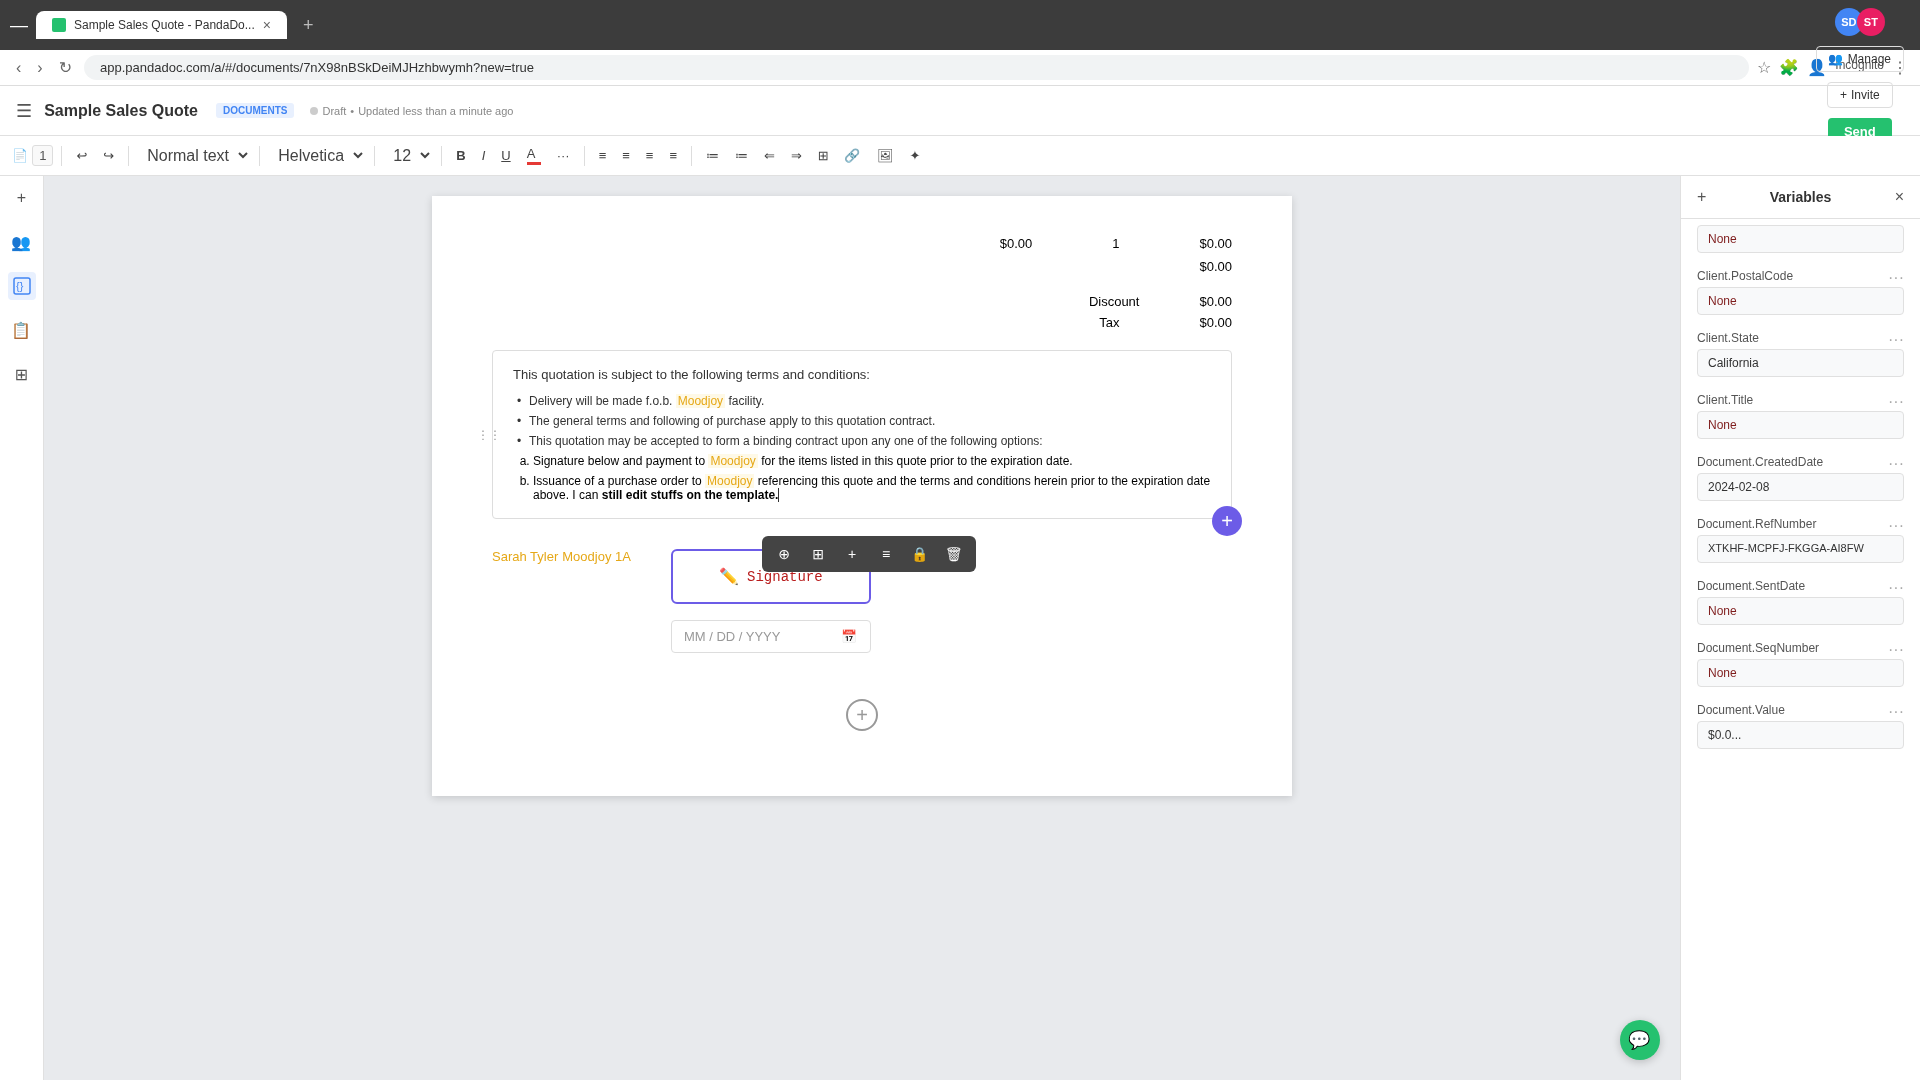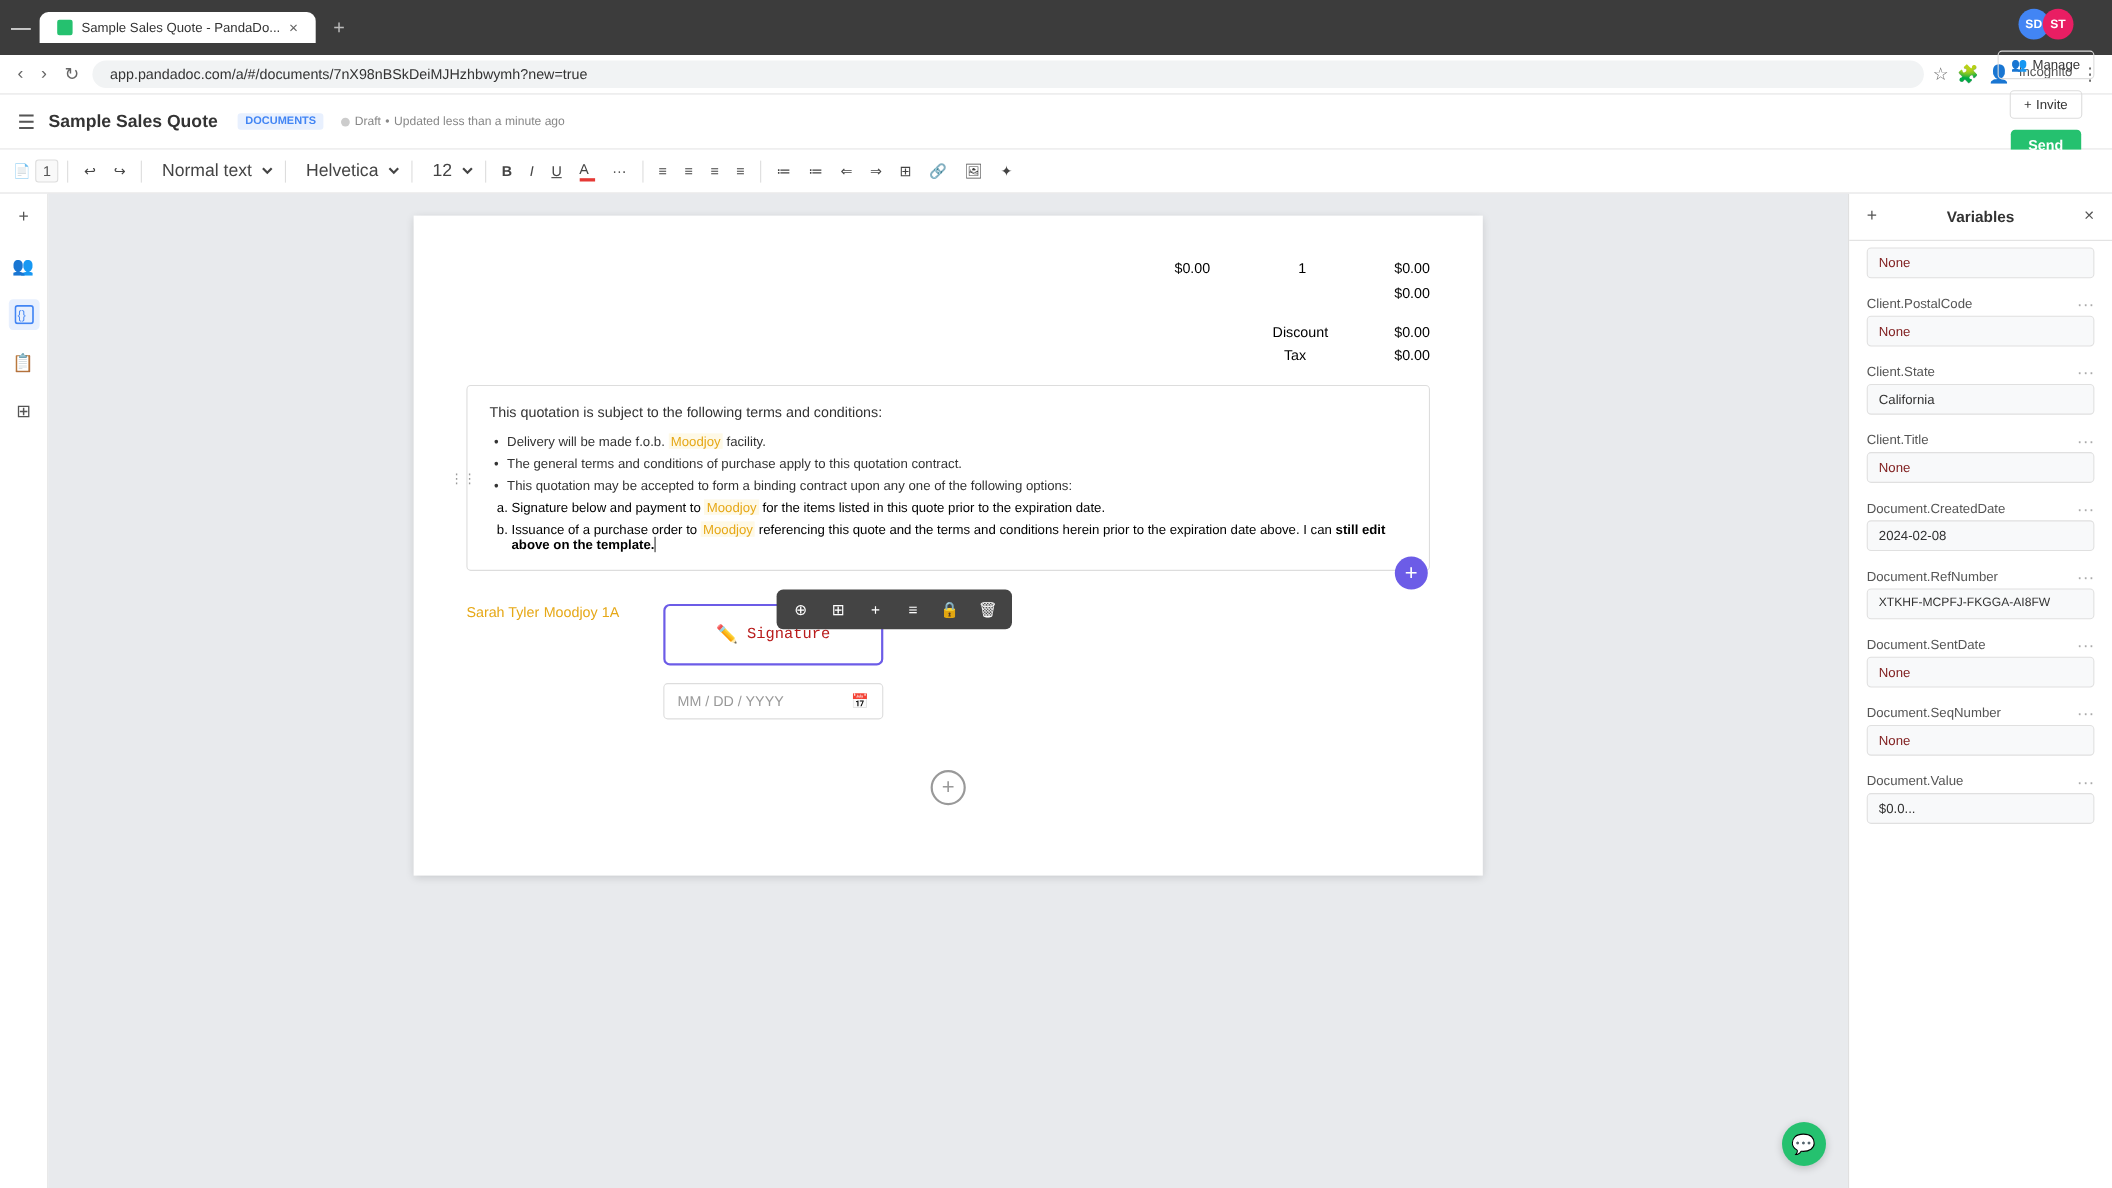--- a/index.html
+++ b/index.html
@@ -48,21 +48,21 @@
     
     .main-area { display: flex; flex: 1; overflow: hidden; }
 
     
     .left-sidebar { width: 44px; background: #fff; border-right: 1px solid #e0e0e0; display: flex; flex-direction: column; align-items: center; padding: 8px 0; gap: 16px; }
     .sidebar-icon { width: 28px; height: 28px; display: flex; align-items: center; justify-content: center; color: #555; font-size: 16px; cursor: pointer; border-radius: 4px; }
     .sidebar-icon.active { color: #4285f4; background: #e8f0fe; }
 
     
     .doc-area { flex: 1; overflow-y: auto; background: #e8eaed; display: flex; flex-direction: column; align-items: center; padding: 20px 0; }
-    .doc-page { background: #fff; width: 972px; min-height: 600px; box-shadow: 0 2px 8px rgba(0,0,0,0.15); padding: 40px 48px; position: relative; }
+    .doc-page { background: #fff; width: 860px; min-height: 600px; box-shadow: 0 2px 8px rgba(0,0,0,0.15); padding: 40px 60px; position: relative; }
 
     
     .float-toolbar { position: absolute; background: #444; border-radius: 6px; padding: 4px 8px; display: flex; gap: 6px; align-items: center; top: 340px; left: 330px; }
     .float-btn { width: 28px; height: 28px; display: flex; align-items: center; justify-content: center; color: #fff; font-size: 14px; cursor: pointer; border-radius: 4px; }
 
     
     .terms-section { border: 1px solid #ddd; border-radius: 4px; padding: 16px 20px; margin-bottom: 30px; position: relative; }
     .terms-drag { position: absolute; left: -16px; top: 50%; transform: translateY(-50%); color: #999; font-size: 12px; cursor: grab; }
     .terms-title { font-size: 13px; color: #333; margin-bottom: 12px; }
     .terms-list { list-style: none; padding: 0; }
@@ -261,32 +261,32 @@
         </div>
 
         <div class="terms-section">
           <span class="terms-drag">⋮⋮</span>
           <div class="terms-title">This quotation is subject to the following terms and conditions:</div>
           <ul class="terms-list">
             <li>
               Delivery will be made f.o.b. <span class="highlight">Moodjoy</span> facility.
             </li>
             <li>
-              The general terms and conditions of purchase apply to this quotation contract.
+              The general terms and following of purchase apply to this quotation contract.
             </li>
             <li>
               This quotation may be accepted to form a binding contract upon any one of the following options:
             </li>
           </ul>
           <ol type="a" style="margin-left:20px;font-size:12px;">
             <li style="margin-bottom:6px;">
               Signature below and payment to <span class="highlight">Moodjoy</span> for the items listed in this quote prior to the expiration date.
             </li>
             <li>
-              Issuance of a purchase order to <span class="highlight">Moodjoy</span> referencing this quote and the terms and conditions herein prior to the expiration date above. I can <span class="bold-text">still edit above on the template.</span><span class="cursor"></span>
+              Issuance of a purchase order to <span class="highlight">Moodjoy</span> referencing this quote and the terms and conditions herein prior to the expiration date above. I can <span class="bold-text">still edit stuffs on the template.</span><span class="cursor"></span>
             </li>
           </ol>
         </div>
 
         <div style="position:absolute;right:50px;bottom:260px;">
           <div style="width:30px;height:30px;background:#6c5ce7;border-radius:50%;display:flex;align-items:center;justify-content:center;color:#fff;font-size:20px;cursor:pointer;">+</div>
         </div>
 
         <div class="signature-section">
           <div class="signer-info">

